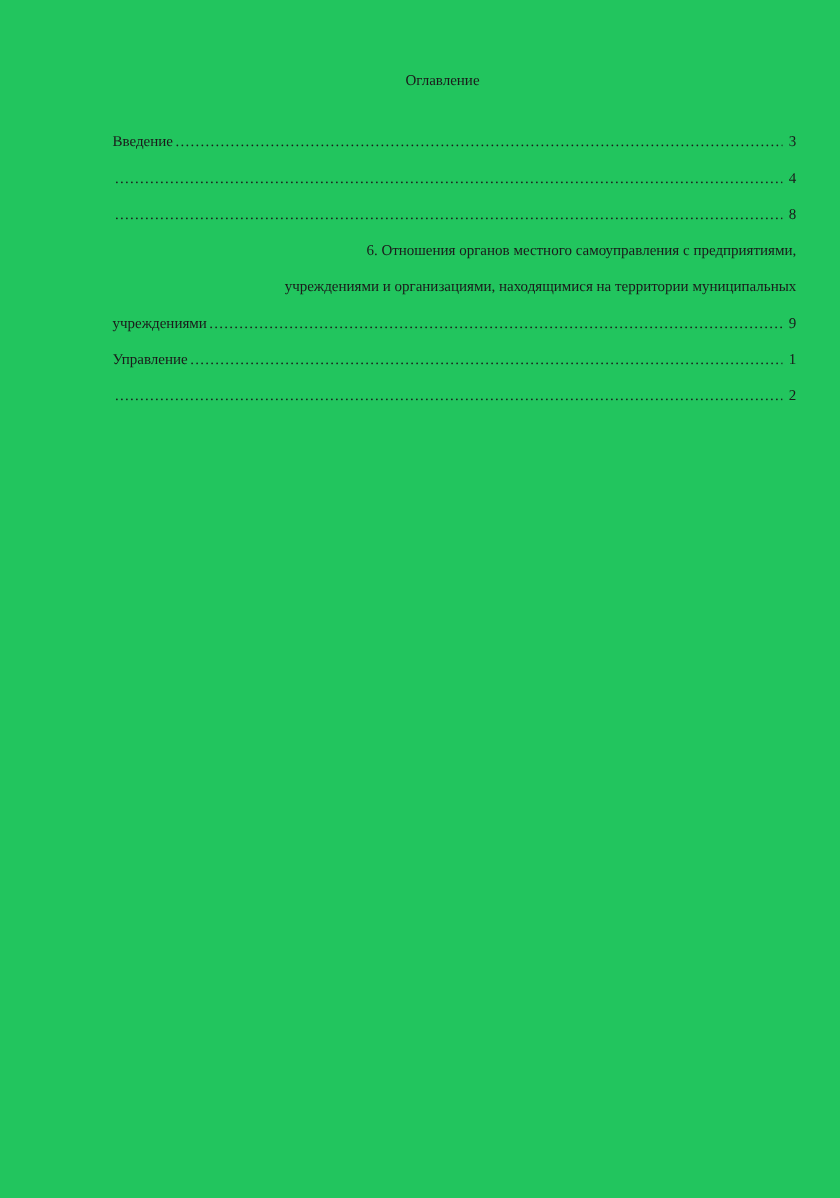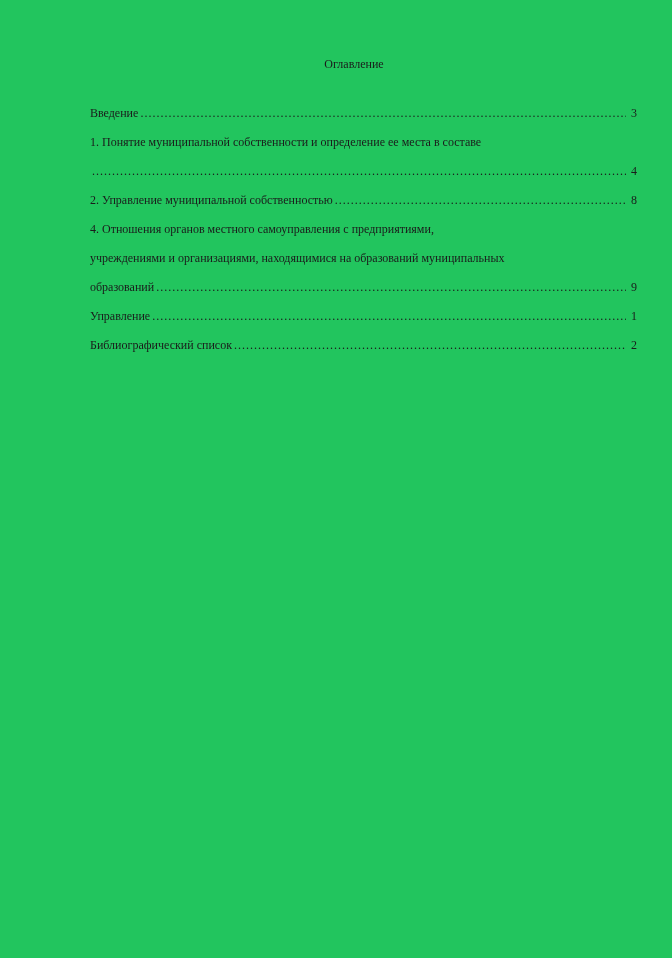--- a/index.html
+++ b/index.html
@@ -26,20 +26,21 @@
     white-space: nowrap;
   }
   .toc {
     margin-top: 20px;
   }
   .toc-row {
     display: flex;
     align-items: baseline;
     line-height: 29px;
     white-space: nowrap;
+    justify-content: flex-end;
   }
   .line-text {
     flex: 0 0 auto;
   }
   .leader {
     flex: 1 1 auto;
     min-width: 0;
     overflow: hidden;
     white-space: nowrap;
     letter-spacing: 1px;
@@ -57,46 +58,41 @@
 
 <div class="page">
   <div class="doc-title">Оглавление</div>
   <div class="toc">
       <div class="toc-row">
         <span class="line-text">Введение</span>
         <span class="leader">........................................................................................................................................................................................................</span>
         <span class="page-num">3</span>
       </div>
       <div class="toc-row">
-        <span class="line-text">1. Понятие муниципальной собственности и определение ее места в составе</span>
-      </div>
-      <div class="toc-row">
         <span class="leader">........................................................................................................................................................................................................</span>
         <span class="page-num">4</span>
       </div>
       <div class="toc-row">
-        <span class="line-text">2. Управление муниципальной собственностью</span>
         <span class="leader">........................................................................................................................................................................................................</span>
         <span class="page-num">8</span>
       </div>
       <div class="toc-row">
-        <span class="line-text">4. Отношения органов местного самоуправления с предприятиями,</span>
+        <span class="line-text">6. Отношения органов местного самоуправления с предприятиями,</span>
       </div>
       <div class="toc-row">
-        <span class="line-text">учреждениями и организациями, находящимися на образований муниципальных</span>
+        <span class="line-text">учреждениями и организациями, находящимися на территории муниципальных</span>
       </div>
       <div class="toc-row">
-        <span class="line-text">образований</span>
+        <span class="line-text">учреждениями</span>
         <span class="leader">........................................................................................................................................................................................................</span>
         <span class="page-num">9</span>
       </div>
       <div class="toc-row">
         <span class="line-text">Управление</span>
         <span class="leader">........................................................................................................................................................................................................</span>
         <span class="page-num">1</span>
       </div>
       <div class="toc-row">
-        <span class="line-text">Библиографический список</span>
         <span class="leader">........................................................................................................................................................................................................</span>
         <span class="page-num">2</span>
       </div>
     </div>
 </div>
 
 </body></html>

